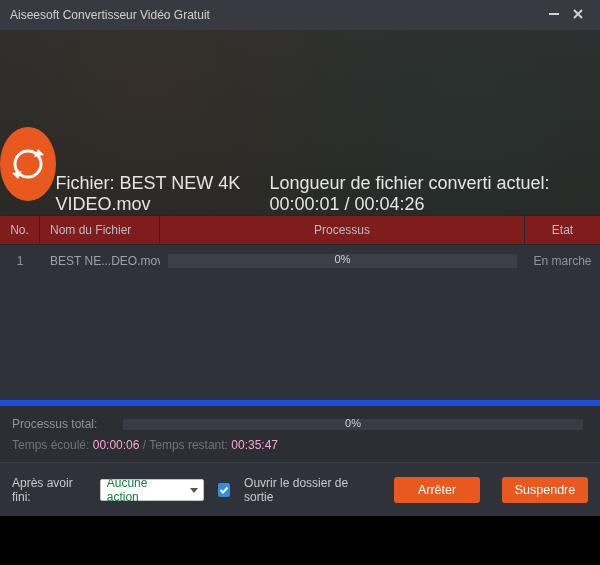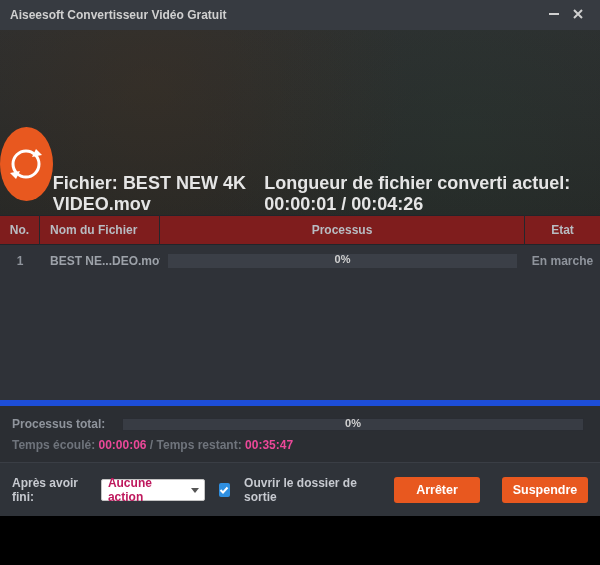--- a/index.html
+++ b/index.html
@@ -1,17 +1,17 @@
 <!DOCTYPE html>
 <html><head>
 <meta charset="utf-8">
 <style>
   * { margin: 0; padding: 0; box-sizing: border-box; font-family: "Segoe UI", Arial, sans-serif; }
   body { background: #000; width: 600px; height: 565px; overflow: hidden; }
-  .window { width: 600px; height: 452px; background: #2a2d32; position: relative; font-weight: bold; }
+  .window { width: 600px; height: 452px; background: #2a2d32; position: relative; }
 
   
   .titlebar { height: 30px; background: #373b41; display: flex; align-items: center; padding: 0 10px; color: #d0d0d0; font-size: 12px; }
   .titlebar .title { flex: 1; }
   .win-btn { width: 24px; text-align: center; color: #d0d0d0; cursor: pointer; font-size: 14px; }
 
   
   .hero {
     height: 185px;
     background:
@@ -42,26 +42,26 @@
   .proc-bar .pct { position: absolute; left: 0; right: 0; top: -1px; text-align: center; color: #d0d0d0; font-size: 11px; }
 
   
   .totals { background: #2b2e33; padding: 6px 12px 4px; color: #8f949c; font-size: 12px; border-top: 6px solid #1d4ed8; }
   .tot-row { display: flex; align-items: center; height: 24px; }
   .tot-label { width: 110px; }
   .tot-bar { flex: 1; height: 13px; background: #383c44; border:1px solid #2a2d33; position: relative; margin-right: 4px;}
   .tot-bar .fill { height: 100%; background: #e8581f; width: 0%; }
   .tot-bar .pct { position: absolute; left: 0; right: 0; top: -2px; text-align: center; color: #d0d0d0; font-size: 11px; }
   .time-row { color: #6f747c; font-size: 12px; padding: 2px 0 6px; }
-  .time-row .hl { color: #ec4899; }
+  .time-row .hl { color: #f9a8d4; }
 
   
   .footer { height: 54px; border-top: 1px solid #3a3e45; display: flex; align-items: center; padding: 0 12px; color: #c7cad0; font-size: 12px; gap: 14px; background:#2f3339;}
   .select {
-    background: #fff; color: #be185d; font-size: 12px; height: 22px;
+    background: #fff; color: #15803d; font-size: 12px; height: 22px;
     border: 1px solid #c5c5c5; border-radius: 2px; padding: 0 28px 0 6px;
     display: inline-flex; align-items: center; position: relative; cursor: pointer;
   }
   .select::after { content: ""; position: absolute; right: 5px; top: 8px; border-left: 4px solid transparent; border-right: 4px solid transparent; border-top: 5px solid #555; }
   .chk { width: 14px; height: 14px; background: #2f8fe0; border-radius: 2px; display: inline-flex; align-items: center; justify-content: center; }
   .spacer { flex: 1; }
   .btn { min-width: 86px; height: 26px; border-radius: 3px; background: #e8581f; color: #fff; font-size: 12.5px; display: inline-flex; align-items: center; justify-content: center; cursor: pointer; }
   .btn + .btn { margin-left: 8px; }
 </style>
 </head>

